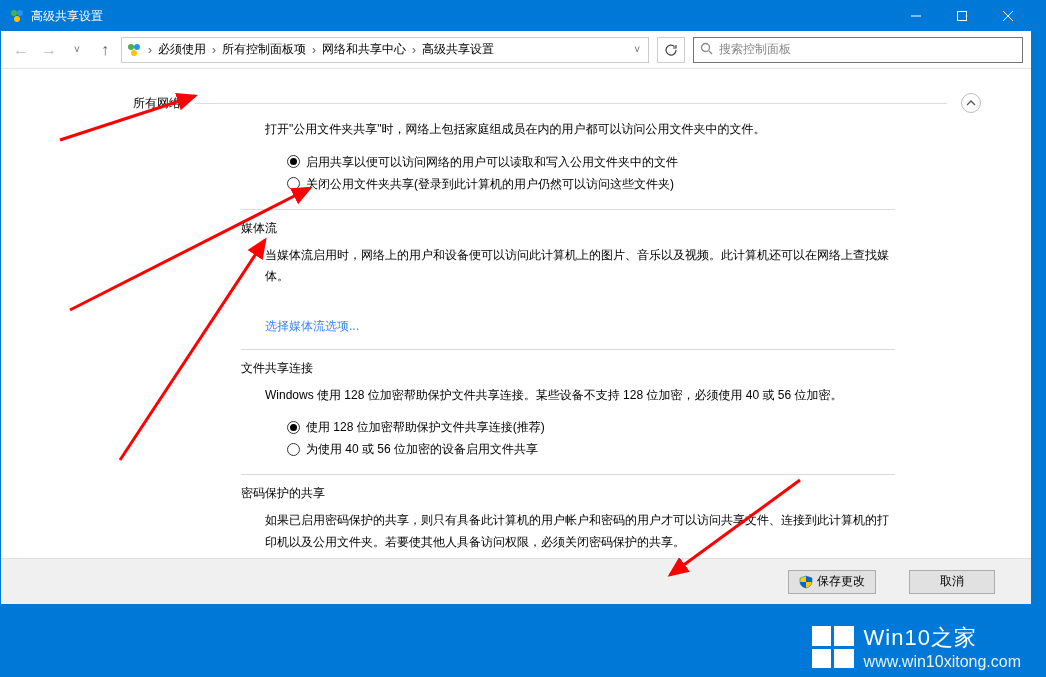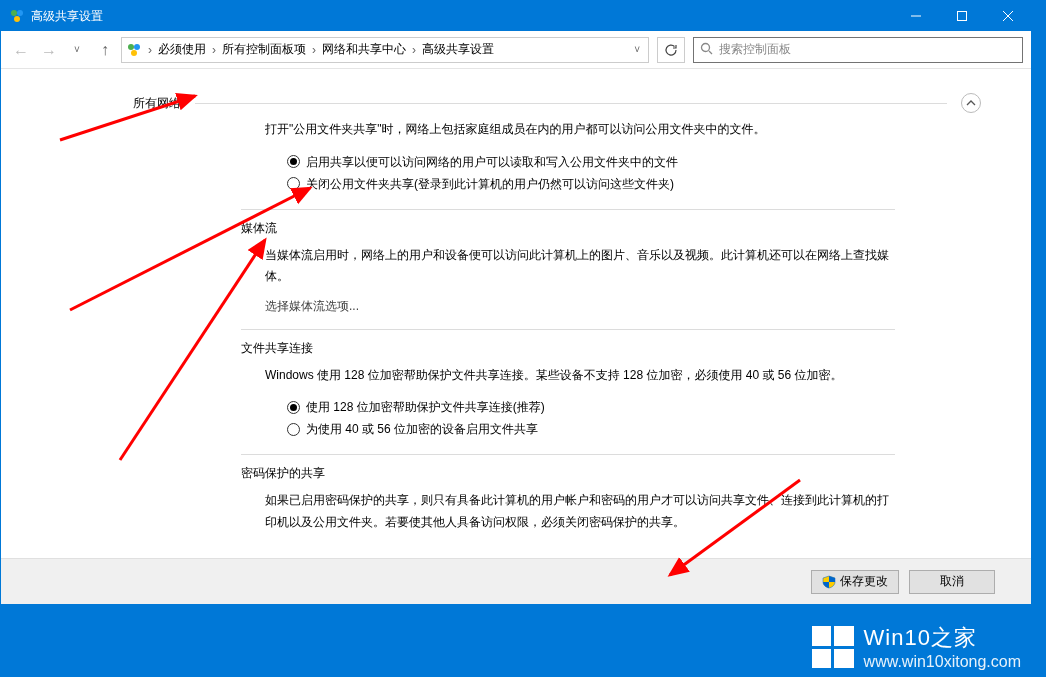--- a/index.html
+++ b/index.html
@@ -96,36 +96,37 @@
   .body-inner { margin-left: 220px; margin-right: 100px; }
   .subhead { font-size:12px; margin: 10px 0 8px 0; }
   .desc { font-size:12px; line-height:1.8; margin: 6px 0 10px 24px; color:#000;}
   .radios { margin-left: 46px; }
   .radio-row { display:flex; align-items:center; gap:6px; font-size:12px; line-height:22px;}
   .radio {
     width:13px;height:13px;border:1px solid #333;border-radius:50%;
     display:inline-flex;align-items:center;justify-content:center;flex:0 0 auto;
   }
   .radio.selected::after{content:"";width:7px;height:7px;border-radius:50%;background:#000;}
-  .link { color:#404040; cursor:pointer; margin-left:24px; display:inline-block; margin-top:0;}
+  .link { color:#3b82f6; cursor:pointer; margin-left:24px; display:inline-block; margin-top:20px;}
   .section-rule { height:1px;background:#dcdcdc; margin: 14px 0 4px 0; }
 
   
   .footer {
     height: 46px;
     border-top:1px solid #e0e0e0;
     background:#f0f0f0;
     display:flex; align-items:center; justify-content:flex-end;
     gap:10px; padding-right: 36px;
   }
   .btn {
     min-width:86px; height:24px;
     border:1px solid #adadad; background:#e1e1e1;
     font-size:12px; display:flex;align-items:center;justify-content:center; gap:4px;
     padding:0 10px;
+    margin-left:23px;
   }
   .shield{display:inline-block;width:14px;height:14px;}
 
   
   .watermark{
     position:absolute; right:25px; bottom:6px;
     display:flex; align-items:center; gap:10px; color:#fff;
     font-family:"Segoe UI",sans-serif;
   }
   .wm-logo{width:42px;height:42px;display:grid;grid-template-columns:1fr 1fr;grid-template-rows:1fr 1fr;gap:3px;}

